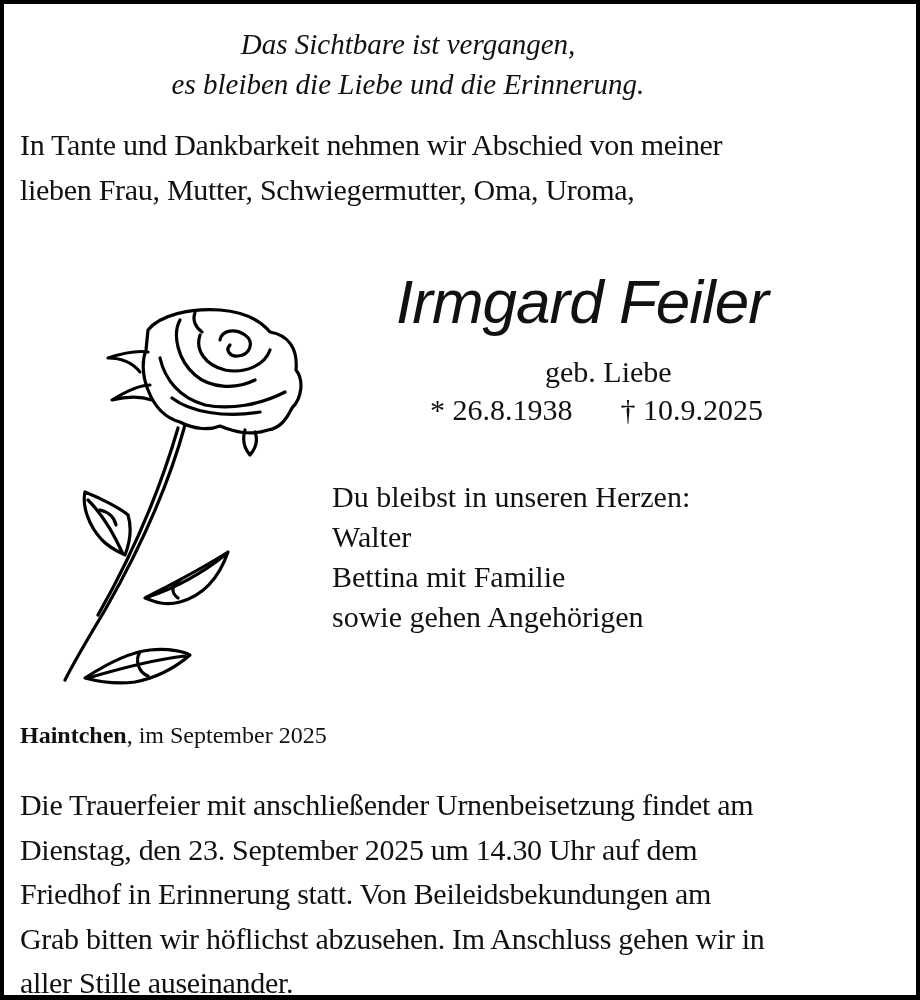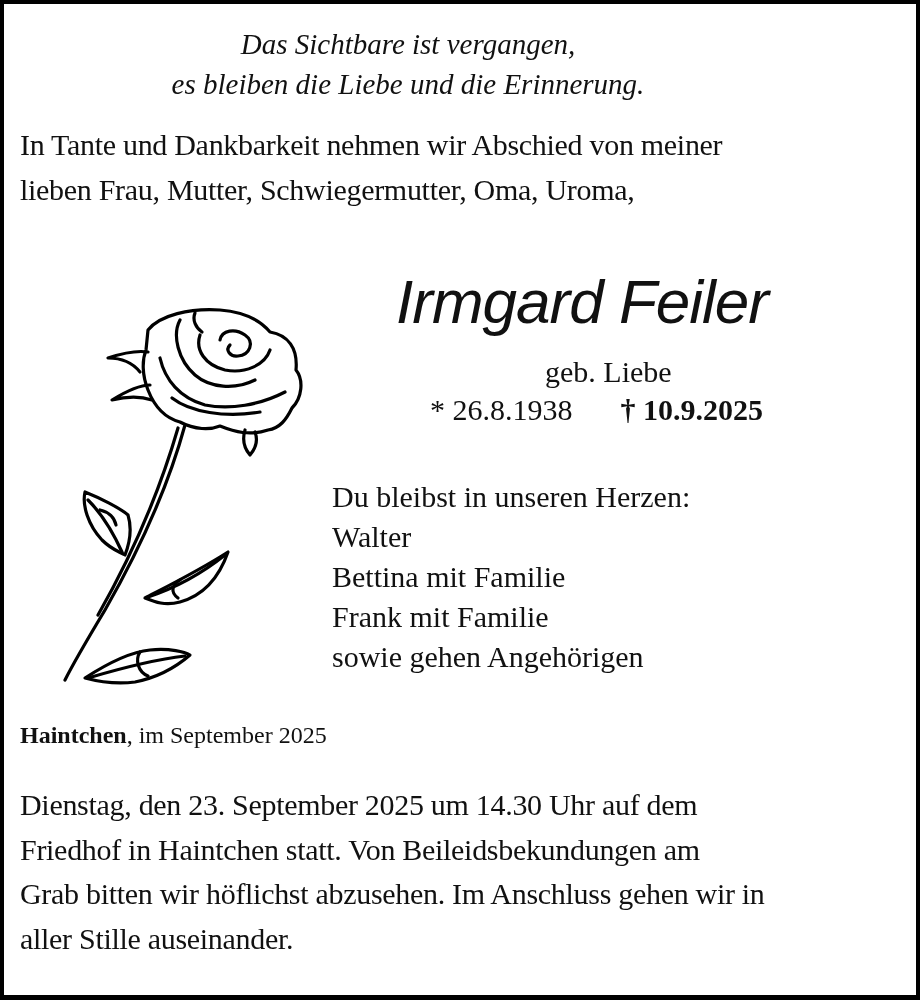--- a/index.html
+++ b/index.html
@@ -11,21 +11,21 @@
   .motto { position: absolute; left: 0; width: 816px; text-align: center;
            font-style: italic; font-size: 29px; line-height: 40px; }
   .intro { position: absolute; left: 20px; top: 122px; width: 880px;
            font-size: 30px; line-height: 45px; letter-spacing: -0.3px; }
   .name { position: absolute; left: 332px; top: 262px; width: 500px; text-align: center;
           font-family: Liberation Sans, sans-serif; font-style: italic; font-size: 62px; line-height: 80px;
           letter-spacing: -1px; }
   .nee { position: absolute; left: 545px; top: 352px; font-size: 30px; line-height: 40px; }
   .dates { position: absolute; left: 430px; top: 390px; font-size: 30px; line-height: 40px; white-space: pre; }
   .dates span { display: inline-block; }
-  .dates .d2 { margin-left: 48px; font-weight: bold; }
+  .dates .d2 { margin-left: 48px; }
   .rose { position: absolute; left: 60px; top: 280px; width: 260px; height: 420px; }
   .mourners { position: absolute; left: 332px; top: 477px; font-size: 30px; line-height: 40px; }
   .mourners .b { font-weight: normal; }
   .place { position: absolute; left: 20px; top: 715px; font-size: 24px; line-height: 40px; }
   .place b { font-weight: bold; }
   .notice { position: absolute; left: 20px; top: 783px; width: 885px; font-size: 30px; line-height: 44.5px;
             letter-spacing: -0.3px; }
 </style>
 </head>
 <body>
@@ -74,24 +74,24 @@
     <path d="M25 398 C45 385 70 372 90 370 C110 368 125 372 130 375 C115 388 95 398 75 402 C60 404 40 402 25 398 Z"></path>
     <path d="M28 398 C55 390 90 380 125 376"></path>
     <path d="M80 372 C75 380 78 392 88 396"></path>
   </svg>
 </div>
 
 <div class="mourners">
   <div>Du bleibst in unseren Herzen:</div>
   <div class="b">Walter</div>
   <div class="b">Bettina mit Familie</div>
-  <div class="b">Frank mit Familie</div>
   <div class="b">sowie gehen Angehörigen</div>
 </div>
 
 <div class="place"><b>Haintchen</b><span>, im September 2025</span></div>
 
 <div class="notice">
+  <div>Die Trauerfeier mit anschließender Urnenbeisetzung findet am</div>
   <div>Dienstag, den 23. September 2025 um 14.30 Uhr auf dem</div>
-  <div>Friedhof in Haintchen statt. Von Beileidsbekundungen am</div>
+  <div>Friedhof in Erinnerung statt. Von Beileidsbekundungen am</div>
   <div>Grab bitten wir höflichst abzusehen. Im Anschluss gehen wir in</div>
   <div>aller Stille auseinander.</div>
 </div>
 
 </body></html>

